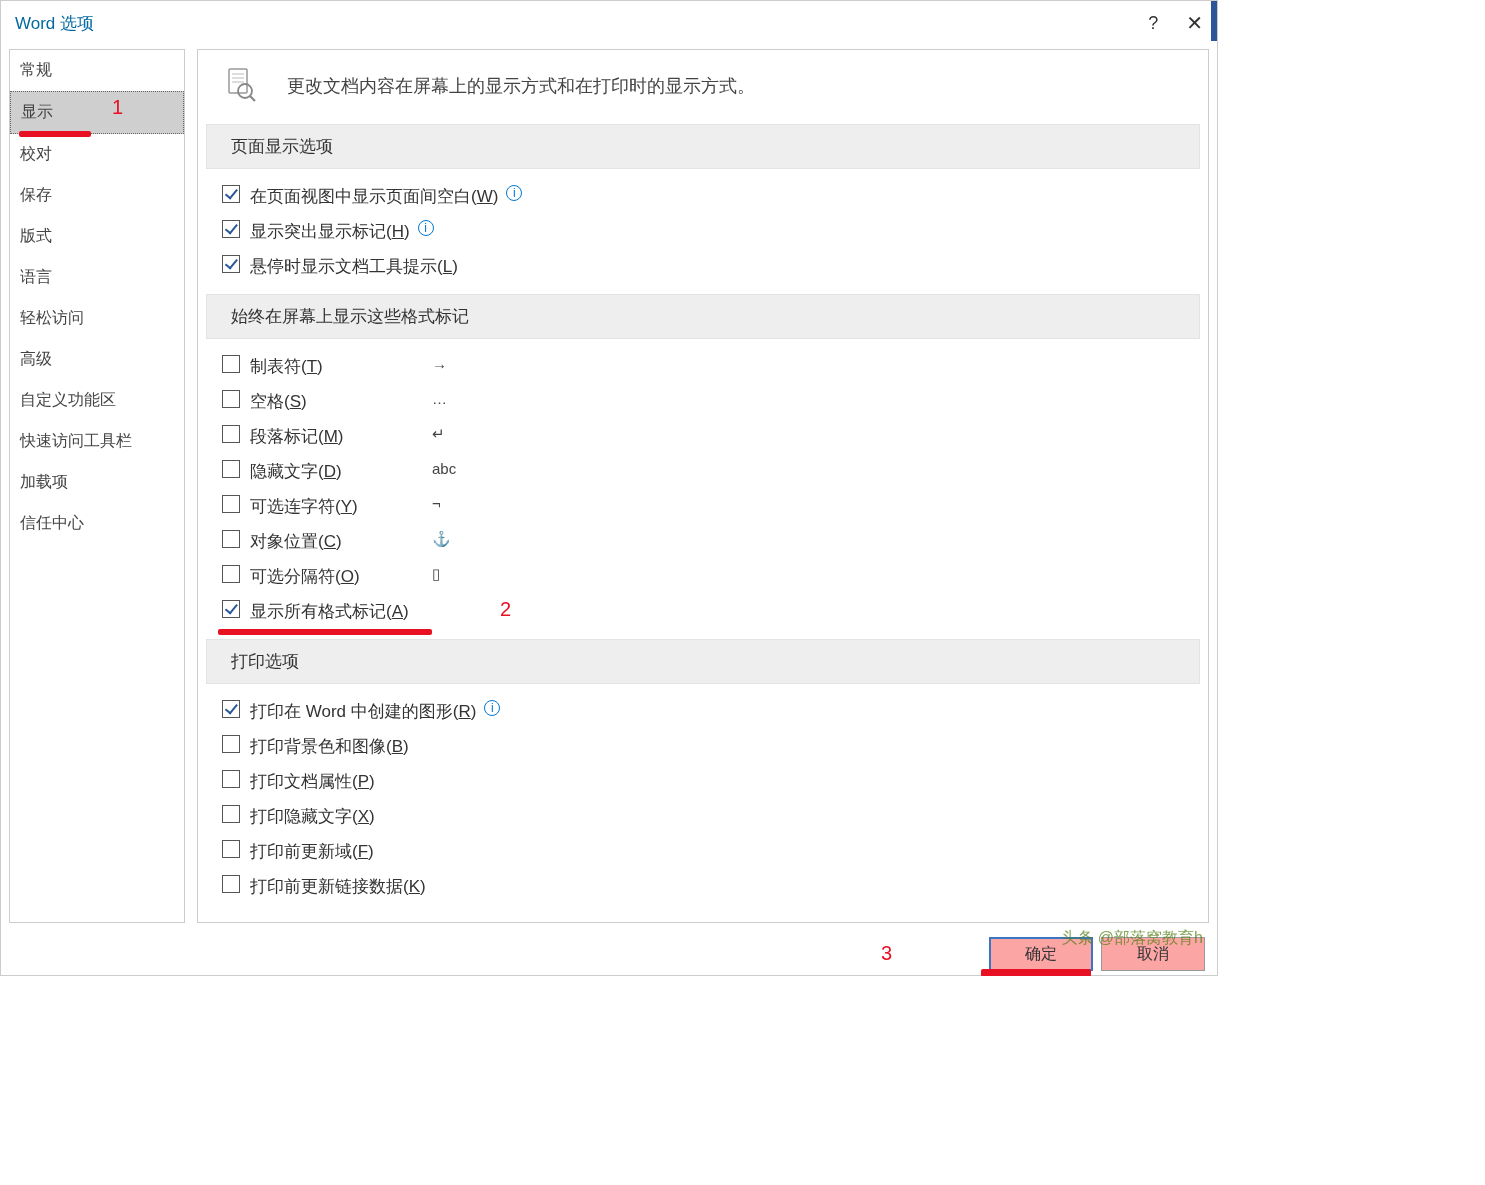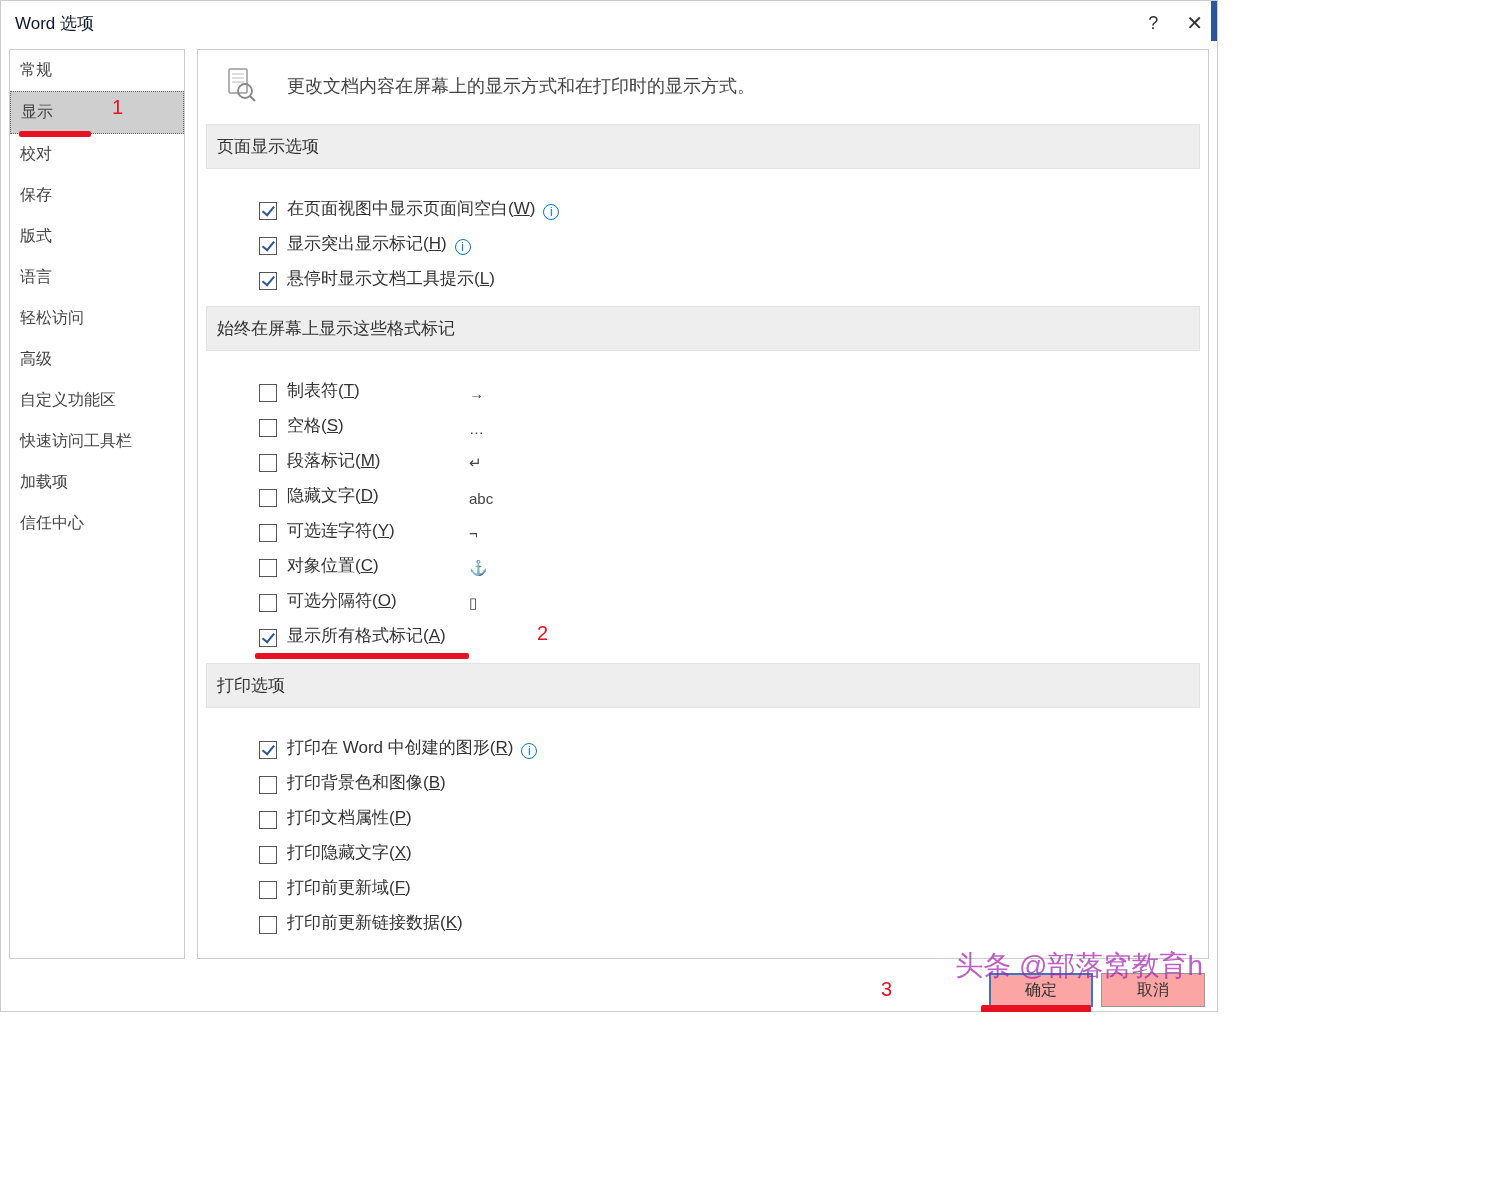--- a/index.html
+++ b/index.html
@@ -1,46 +1,46 @@
 <!DOCTYPE html>
 <html><head>
 <meta charset="utf-8">
 <style>
   * { box-sizing: border-box; font-family: "Microsoft YaHei", "Segoe UI", sans-serif; }
   body { margin:0; background:#fff; font-size:16px; color:#333; }
   .window { width:1218px; border:1px solid #ccc; background:#fff; position:relative; }
   .titlebar { display:flex; align-items:center; justify-content:space-between; padding:10px 14px 14px 14px; }
-  .titlebar .title { font-size:17px; color:#0f172a; }
+  .titlebar .title { font-size:17px; color:#0369a1; }
   .titlebar .controls { display:flex; gap:28px; align-items:center; font-size:18px; }
   .titlebar .controls span { cursor:default; }
   .titlebar .close { font-size:20px; }
   .body { display:flex; padding:0 8px 8px 8px; gap:12px; }
   .sidebar { width:176px; border:1px solid #ccc; background:#fff; }
   .sidebar .item { padding:10px 10px; font-size:16px; color:#444; position:relative; }
   .sidebar .item.selected { background:#cfcfcf; border:1px dotted #666; }
   .sidebar .redbar { position:absolute; left:8px; bottom:-4px; width:72px; height:6px; background:#e81123; border-radius:2px; }
   .annot { position:absolute; color:#e81123; font-size:20px; font-weight:400; }
   .content { flex:1; border:1px solid #ccc; background:#fff; padding:12px 0 12px 0; overflow:hidden; }
   .intro { display:flex; align-items:center; gap:29px; padding:4px 20px 14px 24px; }
   .intro .icon svg { width:36px; height:36px; }
   .intro .txt { font-size:18px; color:#444; }
-  .section-head { background:#eee; border:1px solid #e3e3e3; margin:4px 8px 22px 8px; padding:10px 10px; font-size:17px; color:#333; }
+  .section-head { background:#eee; border:1px solid #e3e3e3; margin:4px 8px 10px 8px; padding:10px 24px; font-size:17px; color:#333; }
   .opts { padding:0 0 6px 24px; }
-  .row { display:flex; align-items:flex-end; padding:6px 0; font-size:17px; color:#333; position:relative; min-height:30px;margin-left:37px;}
+  .row { display:flex; align-items:flex-start; padding:6px 0; font-size:17px; color:#333; position:relative; min-height:30px;}
   .cb { width:18px; height:18px; border:1.5px solid #555; margin-right:10px; display:inline-flex; align-items:center; justify-content:center; flex-shrink:0; }
   .cb.checked::after { content:""; display:block; width:5px; height:10px; border:solid #2b579a; border-width:0 2.5px 2.5px 0; transform:rotate(40deg) translate(-1px,-1px); }
   .lbl u { text-decoration: underline; }
   .info { display:inline-flex; width:16px; height:16px; border:1px solid #0078d4; border-radius:50%; color:#0078d4; font-size:12px; align-items:center; justify-content:center; margin-left:8px; }
   .sym { position:absolute; left:210px; color:#444; font-size:15px; }
   .underline-red { position:absolute; left:-4px; bottom:-6px; width:214px; height:6px; background:#e81123; border-radius:2px; }
   .footer { display:flex; justify-content:flex-end; gap:8px; padding:6px 12px 4px 12px; position:relative; }
   .btn { width:104px; height:34px; border:1px solid #999; background:#fca5a5; font-size:16px; display:flex; align-items:center; justify-content:center; }
   .btn.primary { border:2px solid #3a76c4; }
   .footer .redbar3 { position:absolute; right:126px; bottom:-2px; width:110px; height:8px; background:#e81123; border-radius:2px; }
-  .watermark { position:absolute; right:14px; bottom:26px; font-size:28px; color:#a21caf; opacity:0.7; pointer-events:none;margin-left:22px; }
+  .watermark { position:absolute; right:14px; bottom:26px; font-size:16px; color:#4d7c0f; opacity:0.7; pointer-events:none;margin-left:22px; }
   .scrollhint { position:absolute; right:0; top:0; width:6px; height:40px; background:#2b579a; }
 </style>
 </head>
 <body>
 
 <div class="window">
   <div class="scrollhint"></div>
   <div class="titlebar">
     <span class="title">Word 选项</span>
     <div class="controls">

